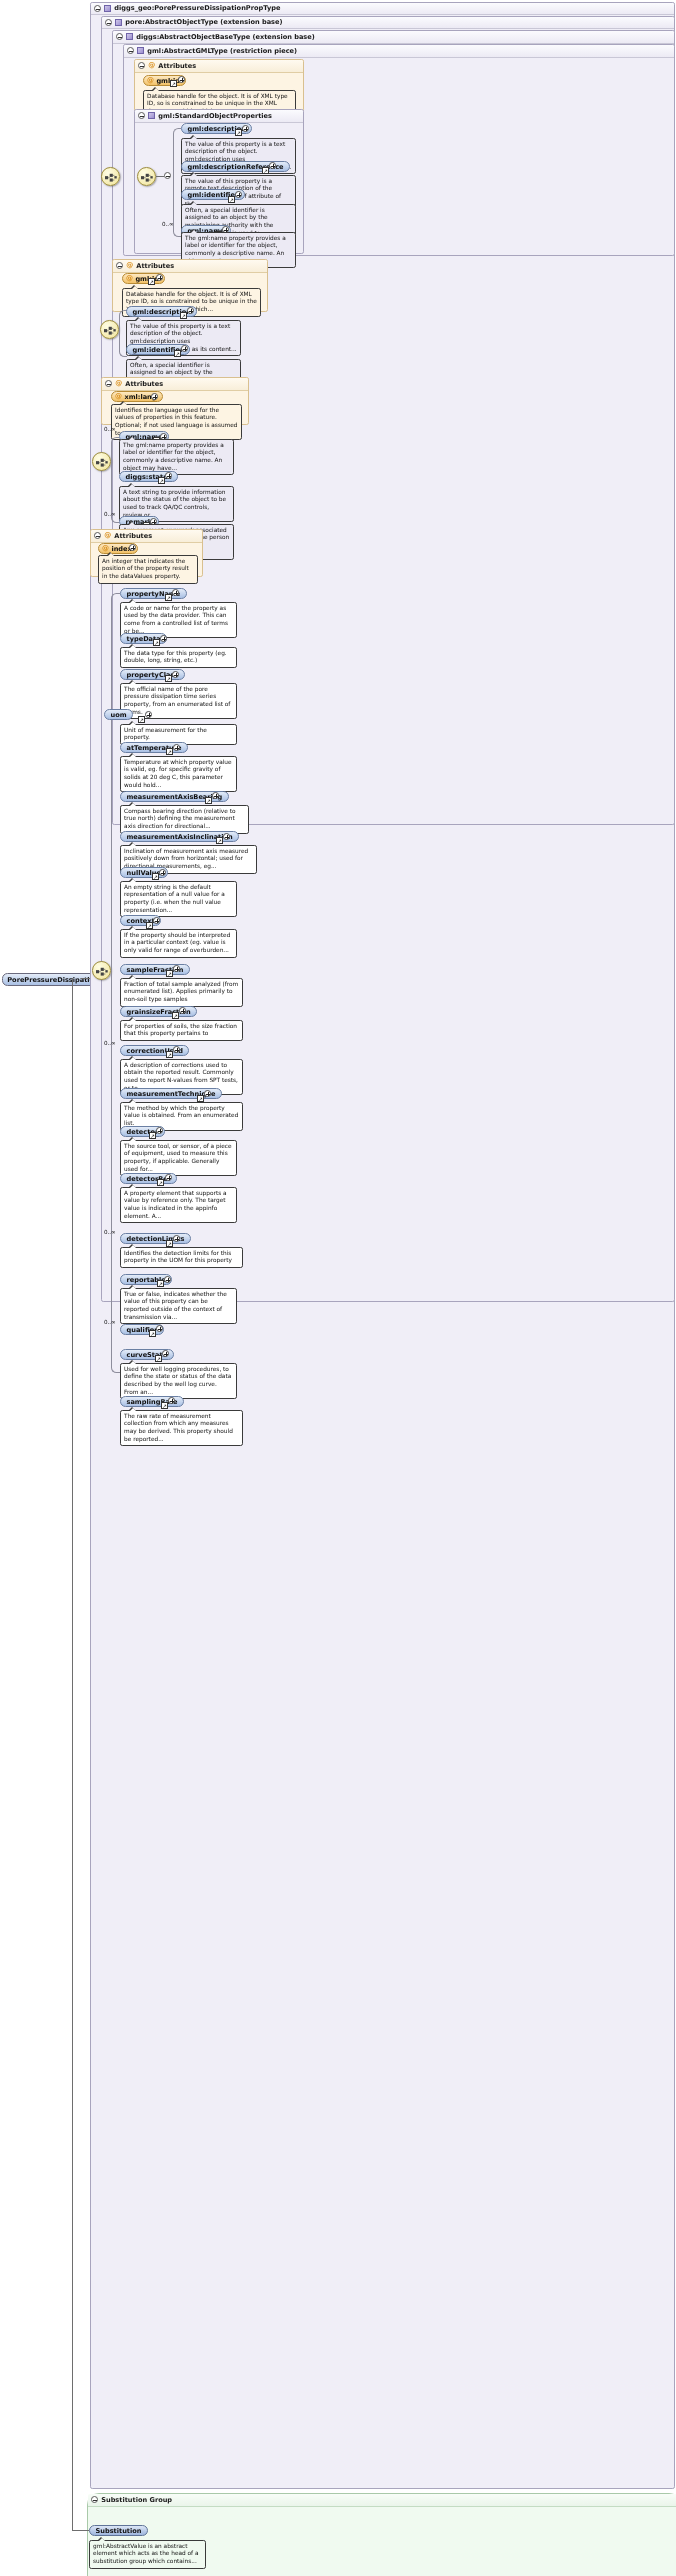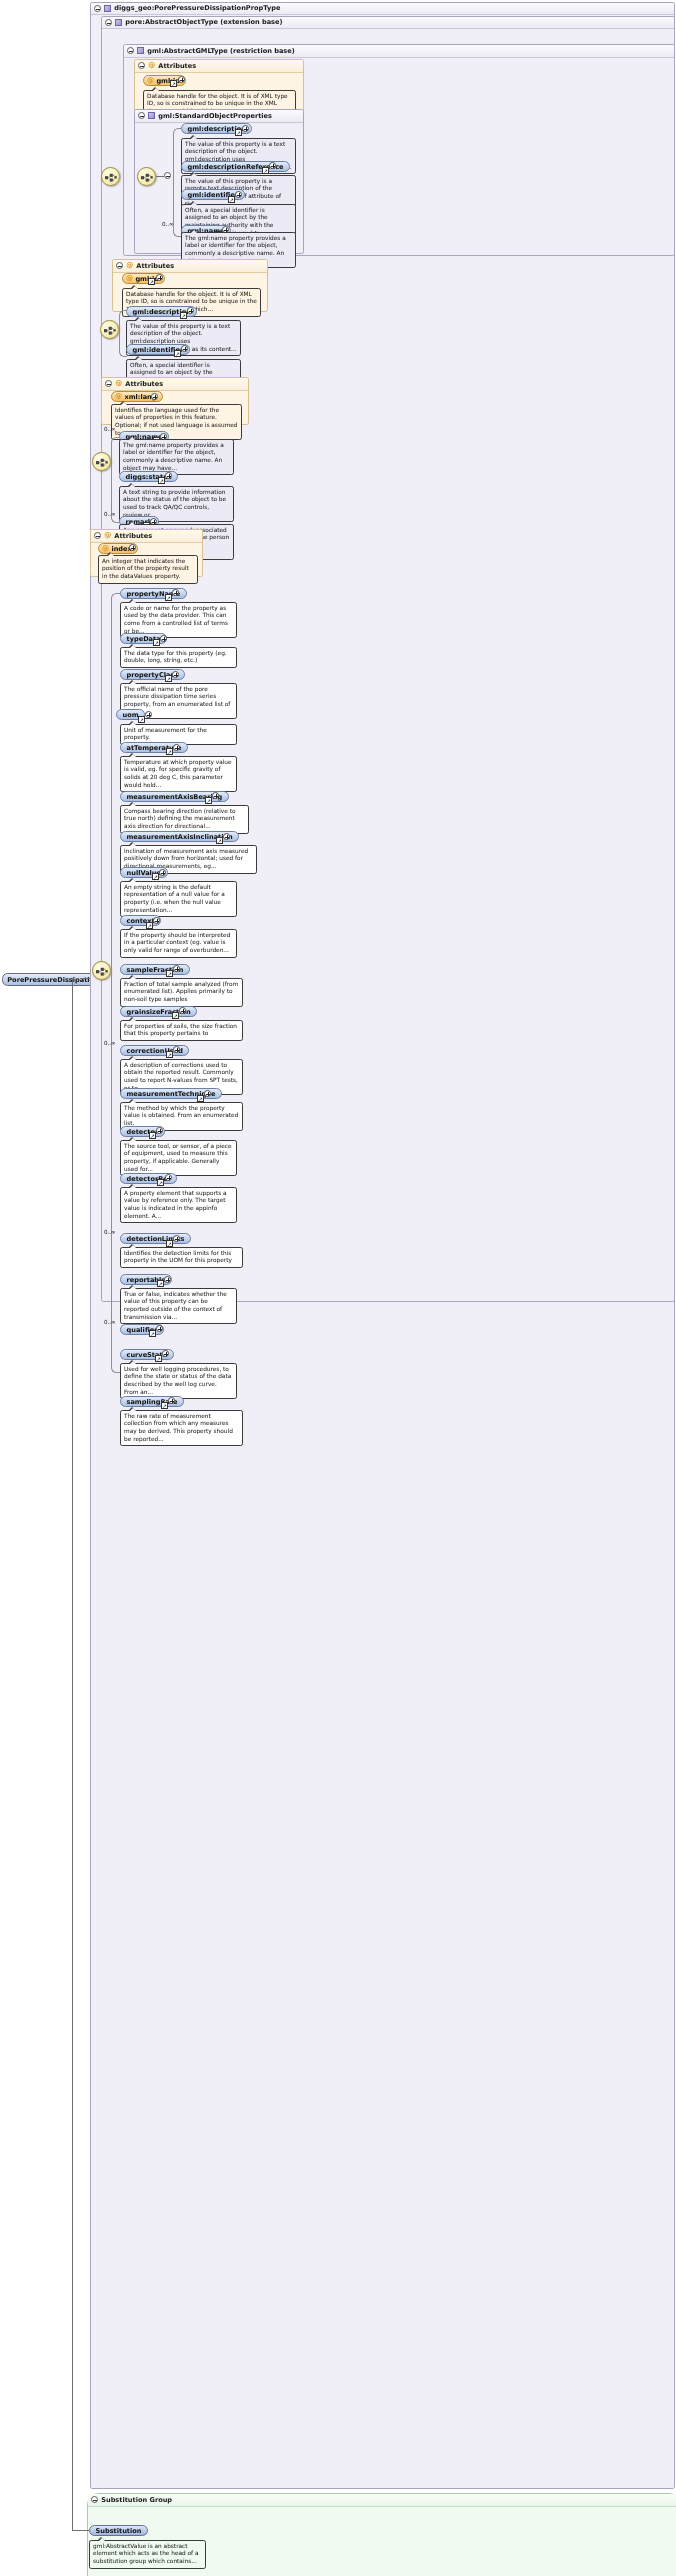--- a/index.html
+++ b/index.html
@@ -172,26 +172,33 @@
   </div>
 
   <div class="box purple" style="left:101px; top:15.6px; width:574px; height:1286px;">
     <div class="hdr">
       <span class="minus"></span>
       <span class="swatch"></span>
       <span>pore:AbstractObjectType (extension base)</span>
     </div>
   </div>
 
+  <div class="box purple" style="left:112px; top:30px; width:563px; height:795px;">
+    <div class="hdr">
+      <span class="minus"></span>
+      <span class="swatch"></span>
+      <span>diggs:AbstractObjectBaseType (extension base)</span>
+    </div>
+  </div>
 
   <div class="box purple" style="left:123px; top:44px; width:552px; height:212px;">
     <div class="hdr">
       <span class="minus"></span>
       <span class="swatch"></span>
-      <span>gml:AbstractGMLType (restriction base)</span>
+      <span>gml:AbstractGMLType (restriction piece)</span>
     </div>
   </div>
 
   <div class="box attrs" style="left:134px; top:59px; width:170px; height:53px;">
     <div class="hdr">
       <span class="minus"></span>
       <span class="atsym">@</span>
       <span>Attributes</span>
     </div>
   </div>
@@ -391,21 +398,21 @@
   <div class="jump" style="left:153px; top:639px;">↗</div>
   <div class="ann" style="left:120px; top:647px; width:117px;">The data type for this property (eg. double, long, string, etc.)</div>
 
   <div class="node elem" style="left:120px; top:669px;">
     <span>propertyClass</span>
   </div>
   <div class="expand" style="left:172px; top:671px;"></div>
   <div class="jump" style="left:165px; top:675px;">↗</div>
   <div class="ann" style="left:120px; top:683px; width:117px;">The official name of the pore pressure dissipation time series property, from an enumerated list of terms.</div>
 
-  <div class="node elem" style="left:116px; top:709px;">
+  <div class="node elem" style="left:104px; top:709px;">
     <span>uom</span>
   </div>
   <div class="expand" style="left:145px; top:711px;"></div>
   <div class="jump" style="left:138px; top:716px;">↗</div>
   <div class="ann" style="left:120px; top:724px; width:117px;">Unit of measurement for the property.</div>
 
   <div class="node elem" style="left:120px; top:742px;">
     <span>atTemperature</span>
   </div>
   <div class="expand" style="left:173px; top:744px;"></div>

